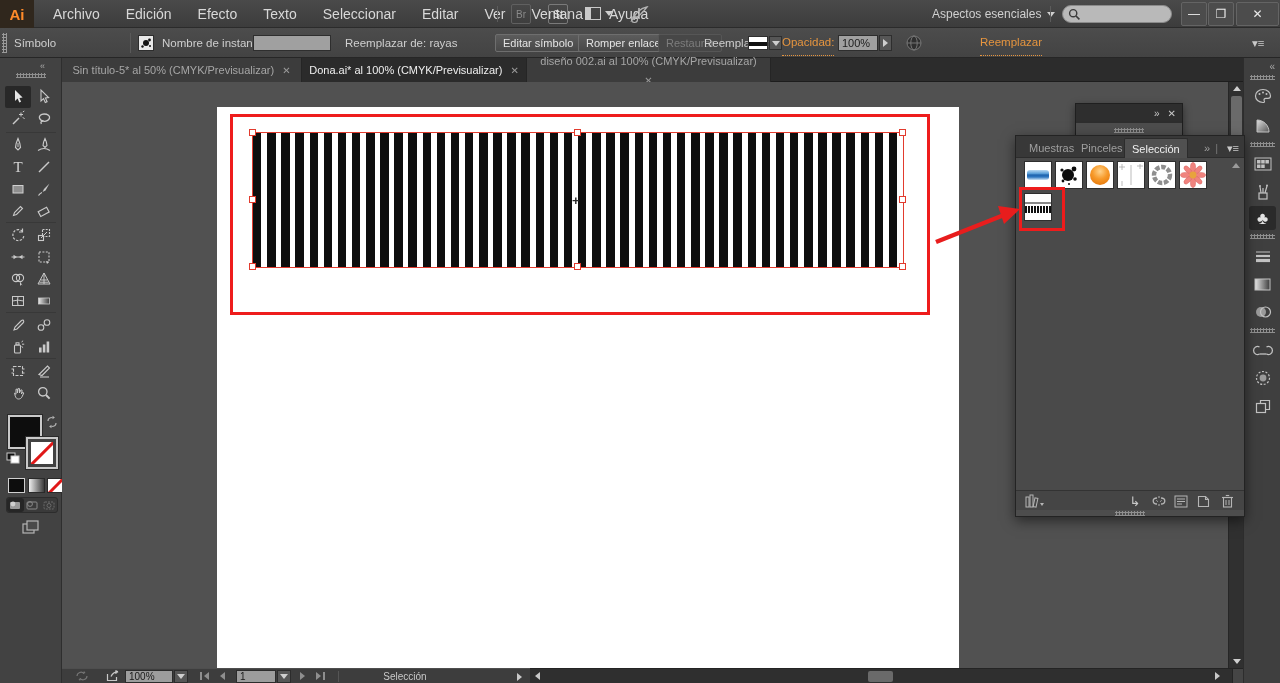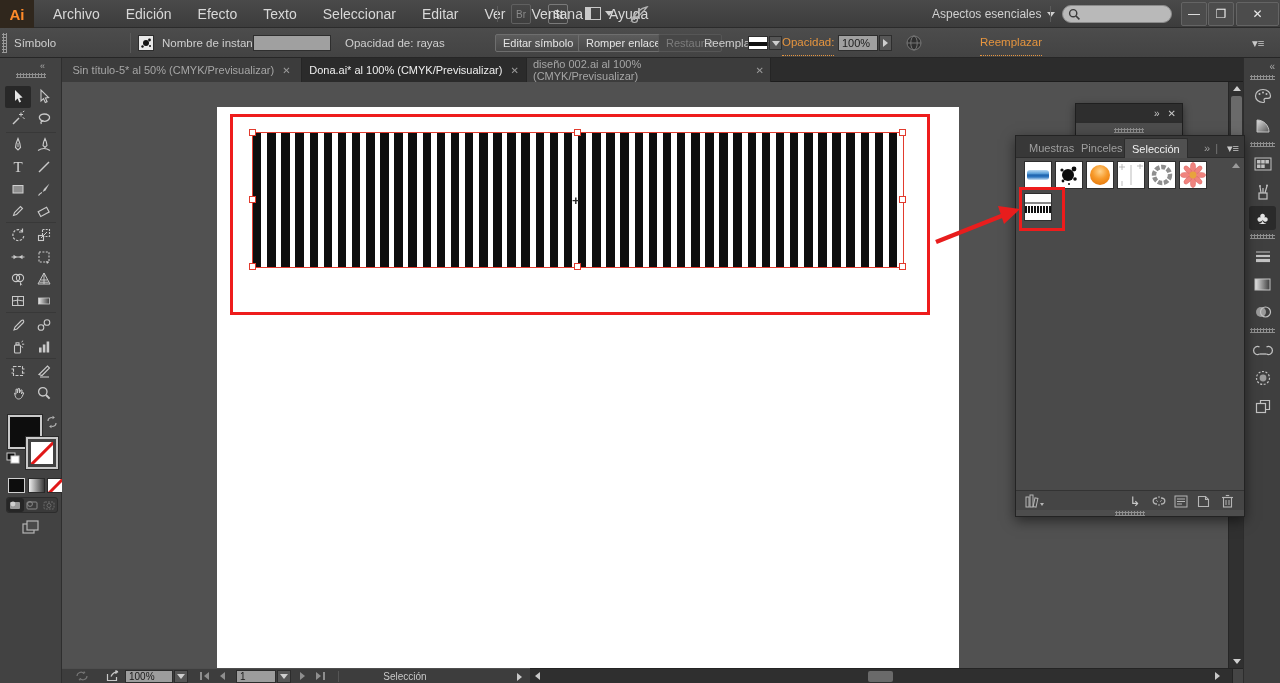--- a/index.html
+++ b/index.html
@@ -201,21 +201,21 @@
     <svg width="14" height="14" viewBox="0 0 14 14">
         <circle cx="7" cy="7" r="3" fill="#111"></circle>
         <circle cx="10.5" cy="4" r="1.4" fill="#111"></circle>
         <circle cx="3.5" cy="10.5" r="1.2" fill="#111"></circle>
         <circle cx="11" cy="10" r="1" fill="#111"></circle>
       </svg>
   </div>
   <div class="abs cb-label" style="left:162px;">Nombre de instancia:</div>
   <input class="abs cb-input" style="left: 253px; width: 78px;" value="">
   <div class="abs cb-label" style="left:345px;">
-    <span>Opacidad de:</span>&nbsp;
+    <span>Reemplazar de:</span>&nbsp;
     <span>rayas</span>
   </div>
   <div class="abs cb-btn" style="left:495px;">Editar símbolo</div>
   <div class="abs cb-btn" style="left:578px;">Romper enlace</div>
   <div class="abs cb-btn disabled" style="left:658px;">Restaurar</div>
   <div class="abs cb-label" style="left:704px;">Reemplazar:</div>
   <div class="abs" style="left:748px;top:8px;width:20px;height:14px;background:#fff;border:1px solid #2e2e2e;">
     <div style="position:absolute;left:0;top:5px;width:100%;height:4px;background:#111;"></div>
   </div>
   <div class="abs spin-btn" style="left:769px;top:8px;height:14px;">
@@ -240,21 +240,21 @@
 
 <div class="abs tabbar">
   <div class="doc-tab" style="width:240px;">
     <span>Sin título-5* al 50% (CMYK/Previsualizar)</span>
     <span class="tab-close">✕</span>
   </div>
   <div class="doc-tab active" style="width:225px;">
     <span>Dona.ai* al 100% (CMYK/Previsualizar)</span>
     <span class="tab-close">✕</span>
   </div>
-  <div class="doc-tab" style="width:244px;">
+  <div class="doc-tab" style="width:244px;flex-direction:column;">
     <span>diseño 002.ai al 100% (CMYK/Previsualizar)</span>
     <span class="tab-close">✕</span>
   </div>
 </div>
 
 <div class="abs toolbar">
   <div class="abs tb-collapse">«</div>
   <div class="abs tb-grip"></div>
 
   <div class="abs tool active" style="left:5px;top:28px;">

